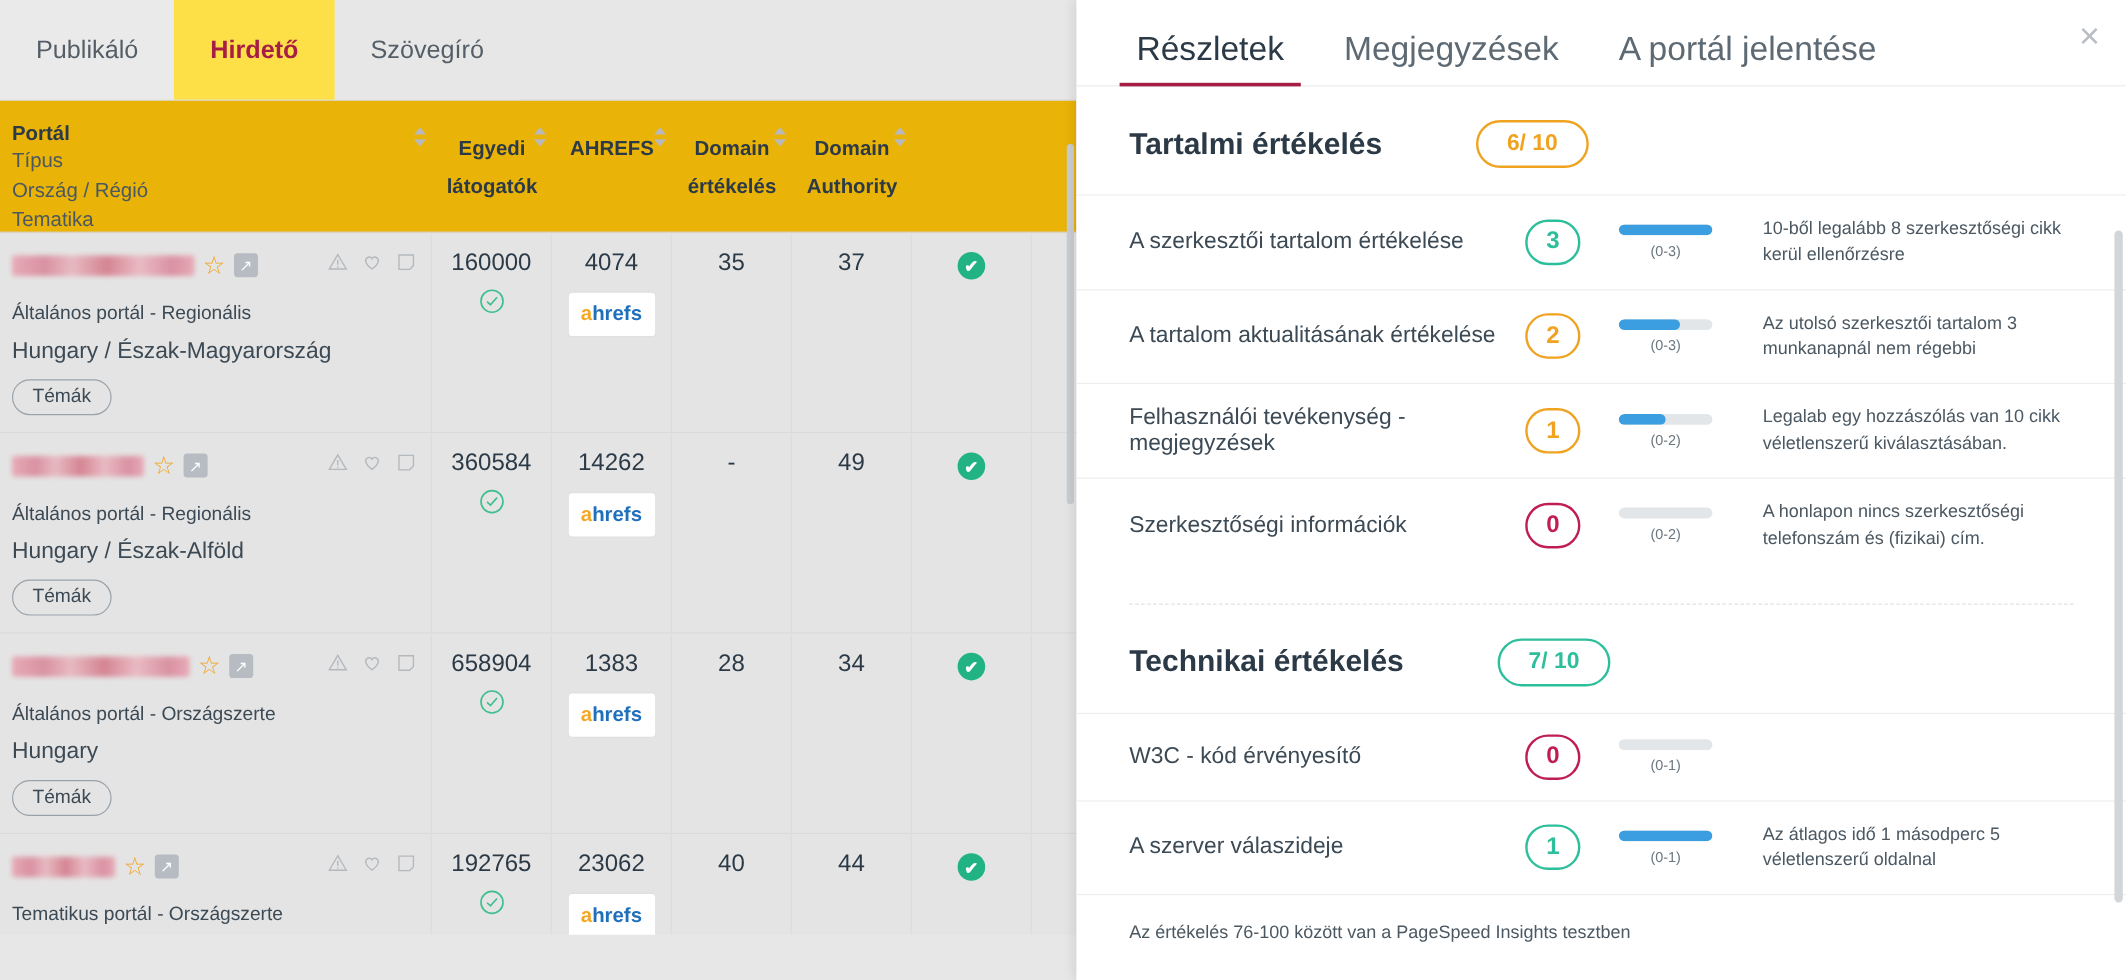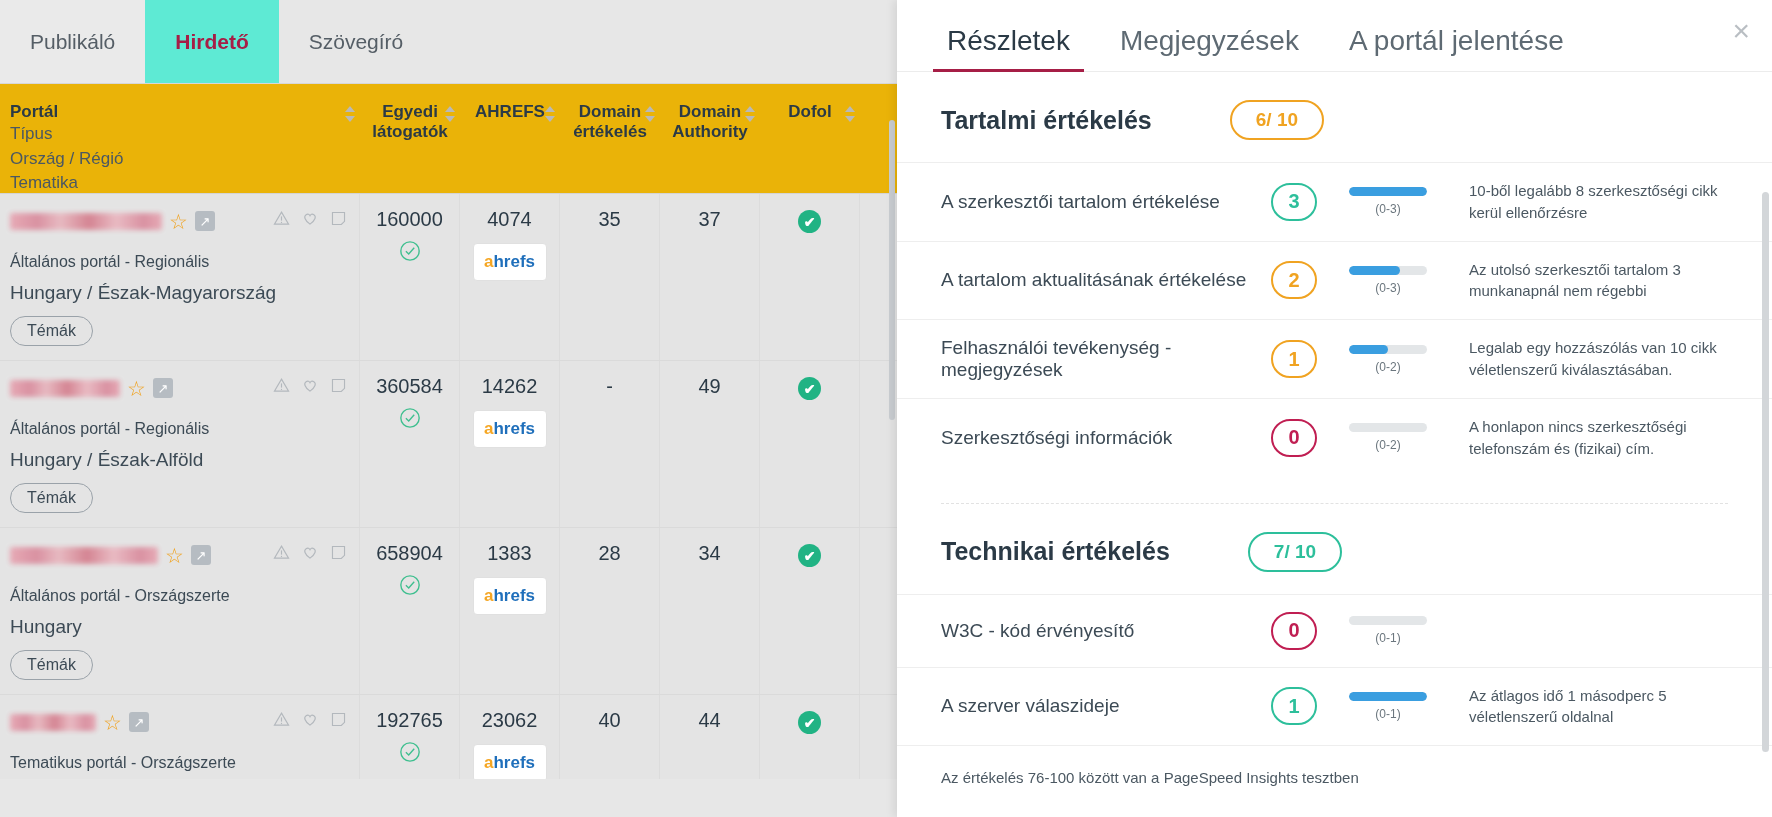--- a/index.html
+++ b/index.html
@@ -32,21 +32,21 @@
     padding: 0 30px;
     font-size: 21px;
     color: #555e66;
     cursor: pointer;
     background: #e7e7e7;
   }
   .top-tab.first { background: #eaeaea; }
   .top-tab.active {
     color: #a61e46;
     font-weight: bold;
-    background: #5eead4;
+    background: #fde047;
   }
 
   
   .tbl { width: 897px; }
   .thead {
     background: #eab308;
     display: flex;
     border-bottom: 1px solid #d4d4d4;
     height: 110px;
   }
@@ -59,21 +59,21 @@
     display: flex;
     flex-direction: column;
   }
   .th .sub {
     font-weight: normal;
     color: #4b5862;
     line-height: 1.45;
   }
   .th.portal { width: 360px; }
   .th.num { width: 100px; text-align: center; align-items: center; }
-  .th.num .t { text-align: center; }
+  .th.num .t { text-align: center; margin-top: 12px; }
   .sorter {
     position: absolute; top: 22px; right: 4px;
     width: 11px; height: 16px;
     display: flex; flex-direction: column; justify-content: space-between;
     cursor: pointer;
   }
   .sorter i { display:block; width:0; height:0; border-left:5px solid transparent; border-right:5px solid transparent; }
   .sorter i.up { border-bottom: 6px solid #b9b9b9; }
   .sorter i.dn { border-top: 6px solid #b9b9b9; }
 
@@ -273,27 +273,20 @@
 
       <div class="th num">
         <span class="t">Domain</span>
         <span class="t">Authority</span>
         <span class="sorter">
             <i class="up"></i>
             <i class="dn"></i>
           </span>
       </div>
 
-      <div class="th num">
-        <span class="t">Dofol</span>
-        <span class="sorter">
-            <i class="up"></i>
-            <i class="dn"></i>
-          </span>
-      </div>
     </div>
 
     <div id="rows-container">
         <div class="trow">
     <div class="td portal">
       <div class="portal-line1">
         <span class="redact" style="width:152px"></span>
         <span class="star">☆</span>
         <span class="extlink">↗</span>
       </div>

